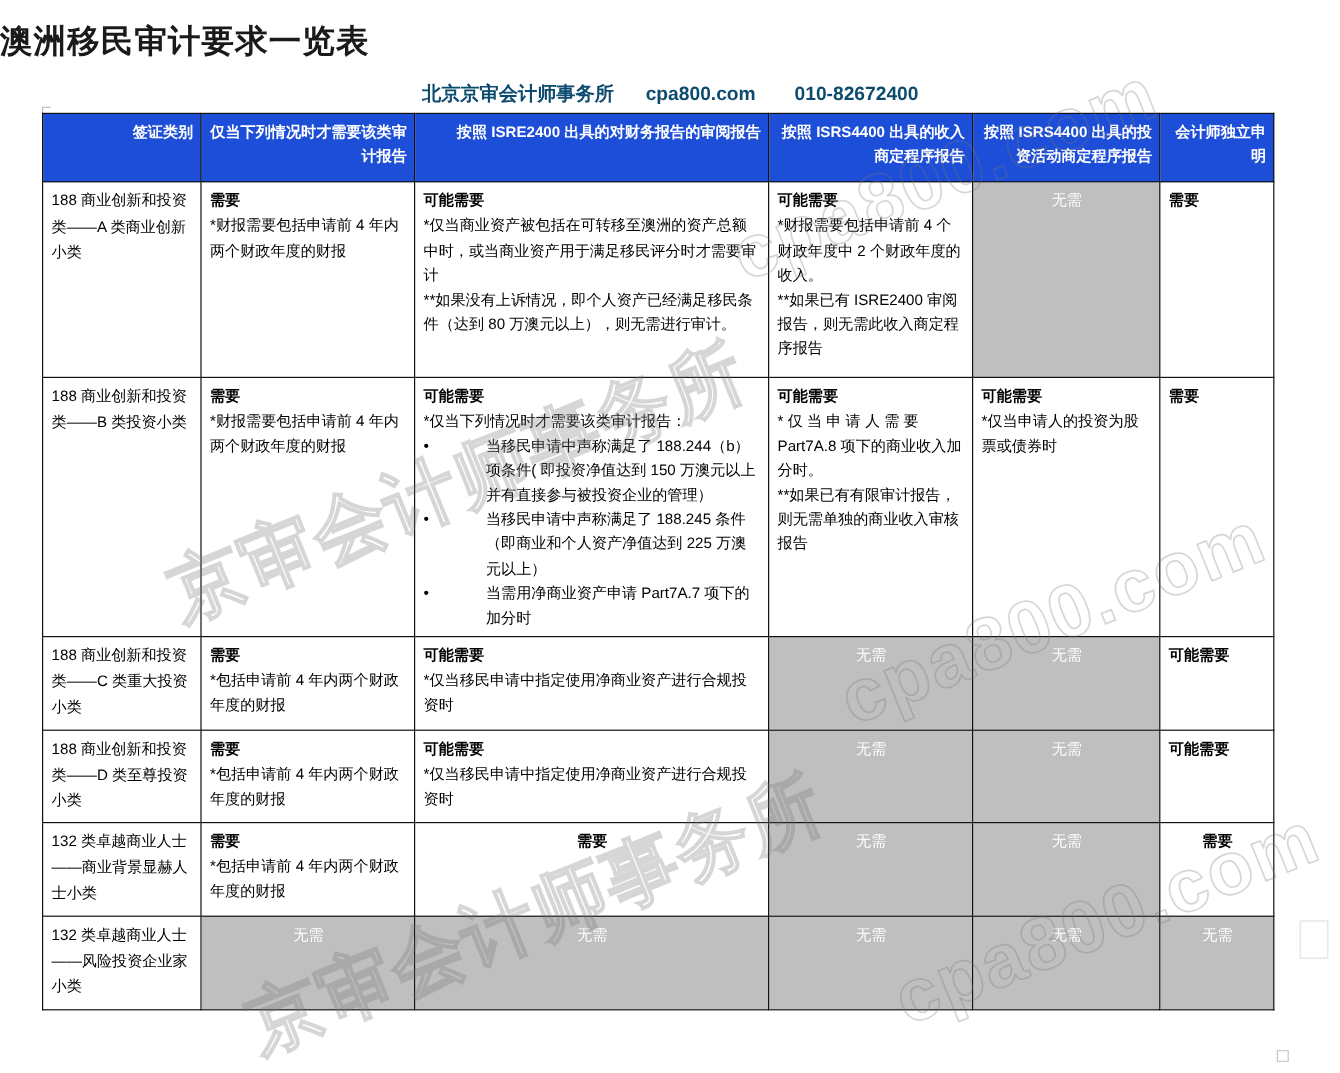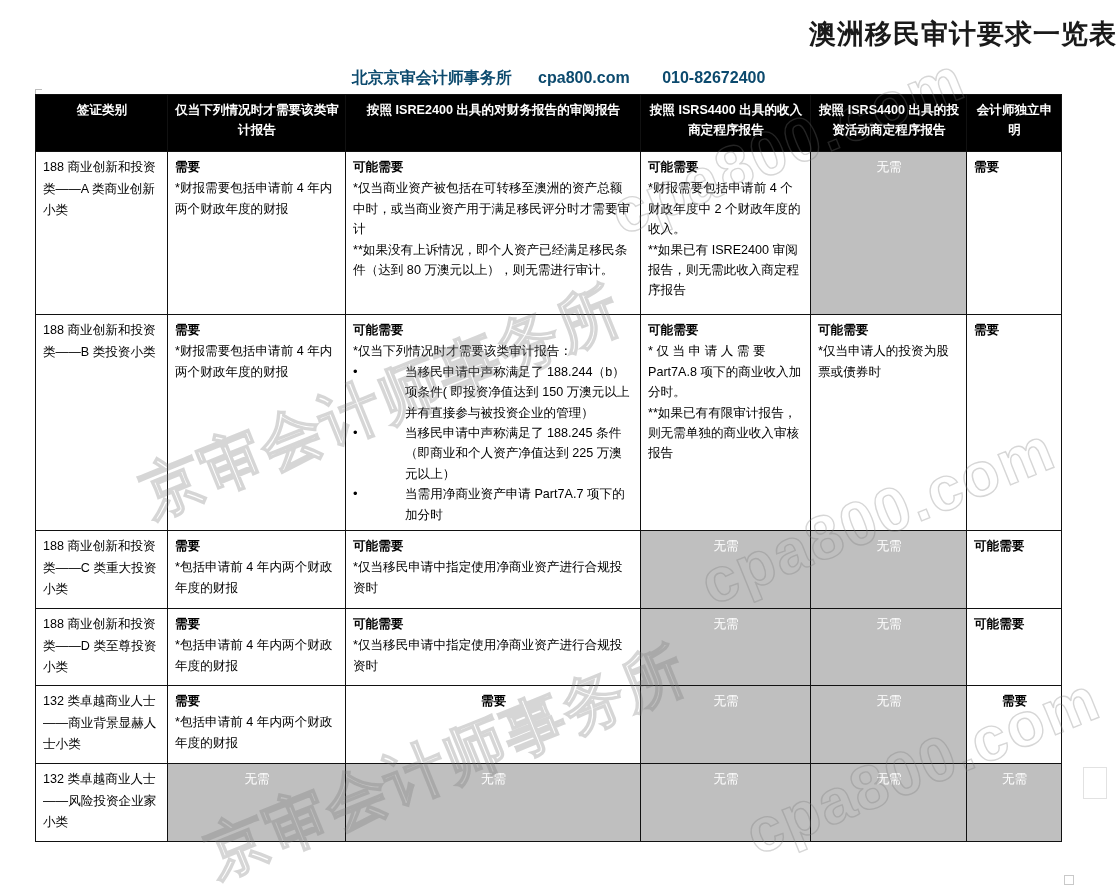--- a/index.html
+++ b/index.html
@@ -36,21 +36,21 @@
     font-family: "Liberation Sans", sans-serif;
   }
   .wm-a { left: 600px;  top: 110px; }
   .wm-b { left: 125px;  top: 360px; }
   .wm-c { left: 690px;  top: 480px; }
   .wm-d { left: 190px;  top: 720px; }
   .wm-e { left: 735px;  top: 730px; }
 
   
   .doc-title {
-    text-align: right;
+    text-align: left;
     font-size: 27px;
     font-weight: 700;
     color: #1a1a1a;
     padding-top: 16px;
     letter-spacing: 1px;
     font-family: "Liberation Sans", sans-serif;
   }
   .doc-subtitle {
     text-align: center;
     font-size: 16px;
@@ -79,24 +79,24 @@
   table.audit td, table.audit th {
     border: 1.3px solid #111111;
     vertical-align: top;
     padding: 5px 6px 5px 7px;
     font-size: 12.6px;
     line-height: 1.62;
     box-sizing: border-box;
     background-clip: padding-box;
   }
   thead th {
-    background: #000000;
+    background: #1d4ed8;
     color: #ffffff;
     font-weight: 700;
-    text-align: center;
+    text-align: right;
     font-size: 12.6px;
     height: 57px;
     vertical-align: top;
   }
   .col-1 { width: 132px; }
   .col-2 { width: 178px; }
   .col-3 { width: 295px; }
   .col-4 { width: 170px; }
   .col-5 { width: 156px; }
   .col-6 { width: 95px; }

